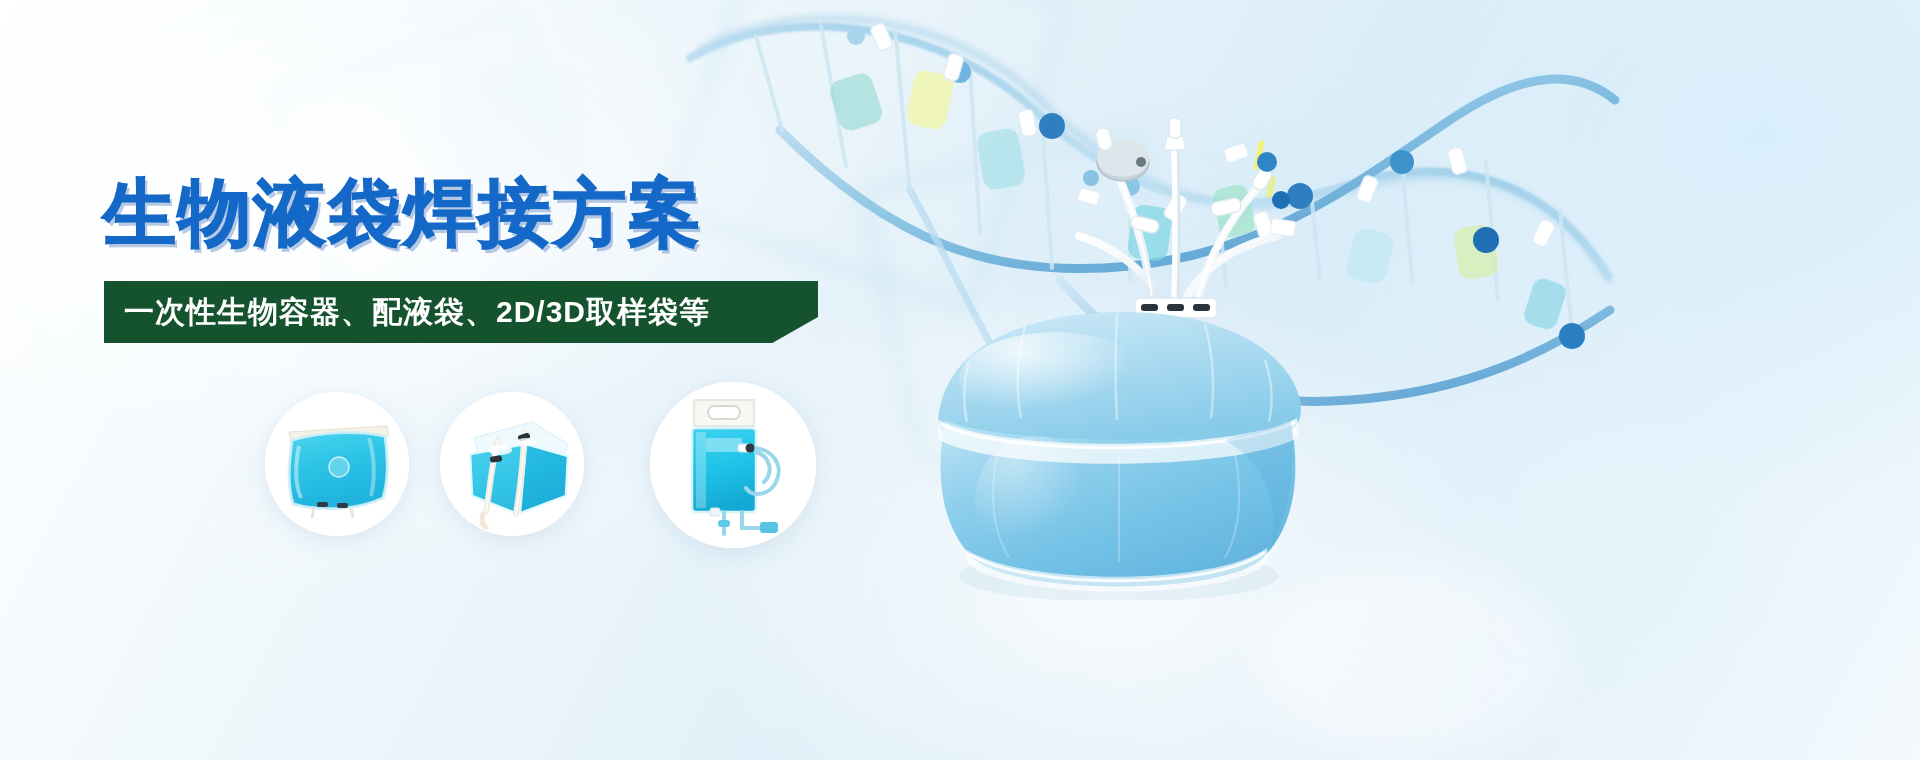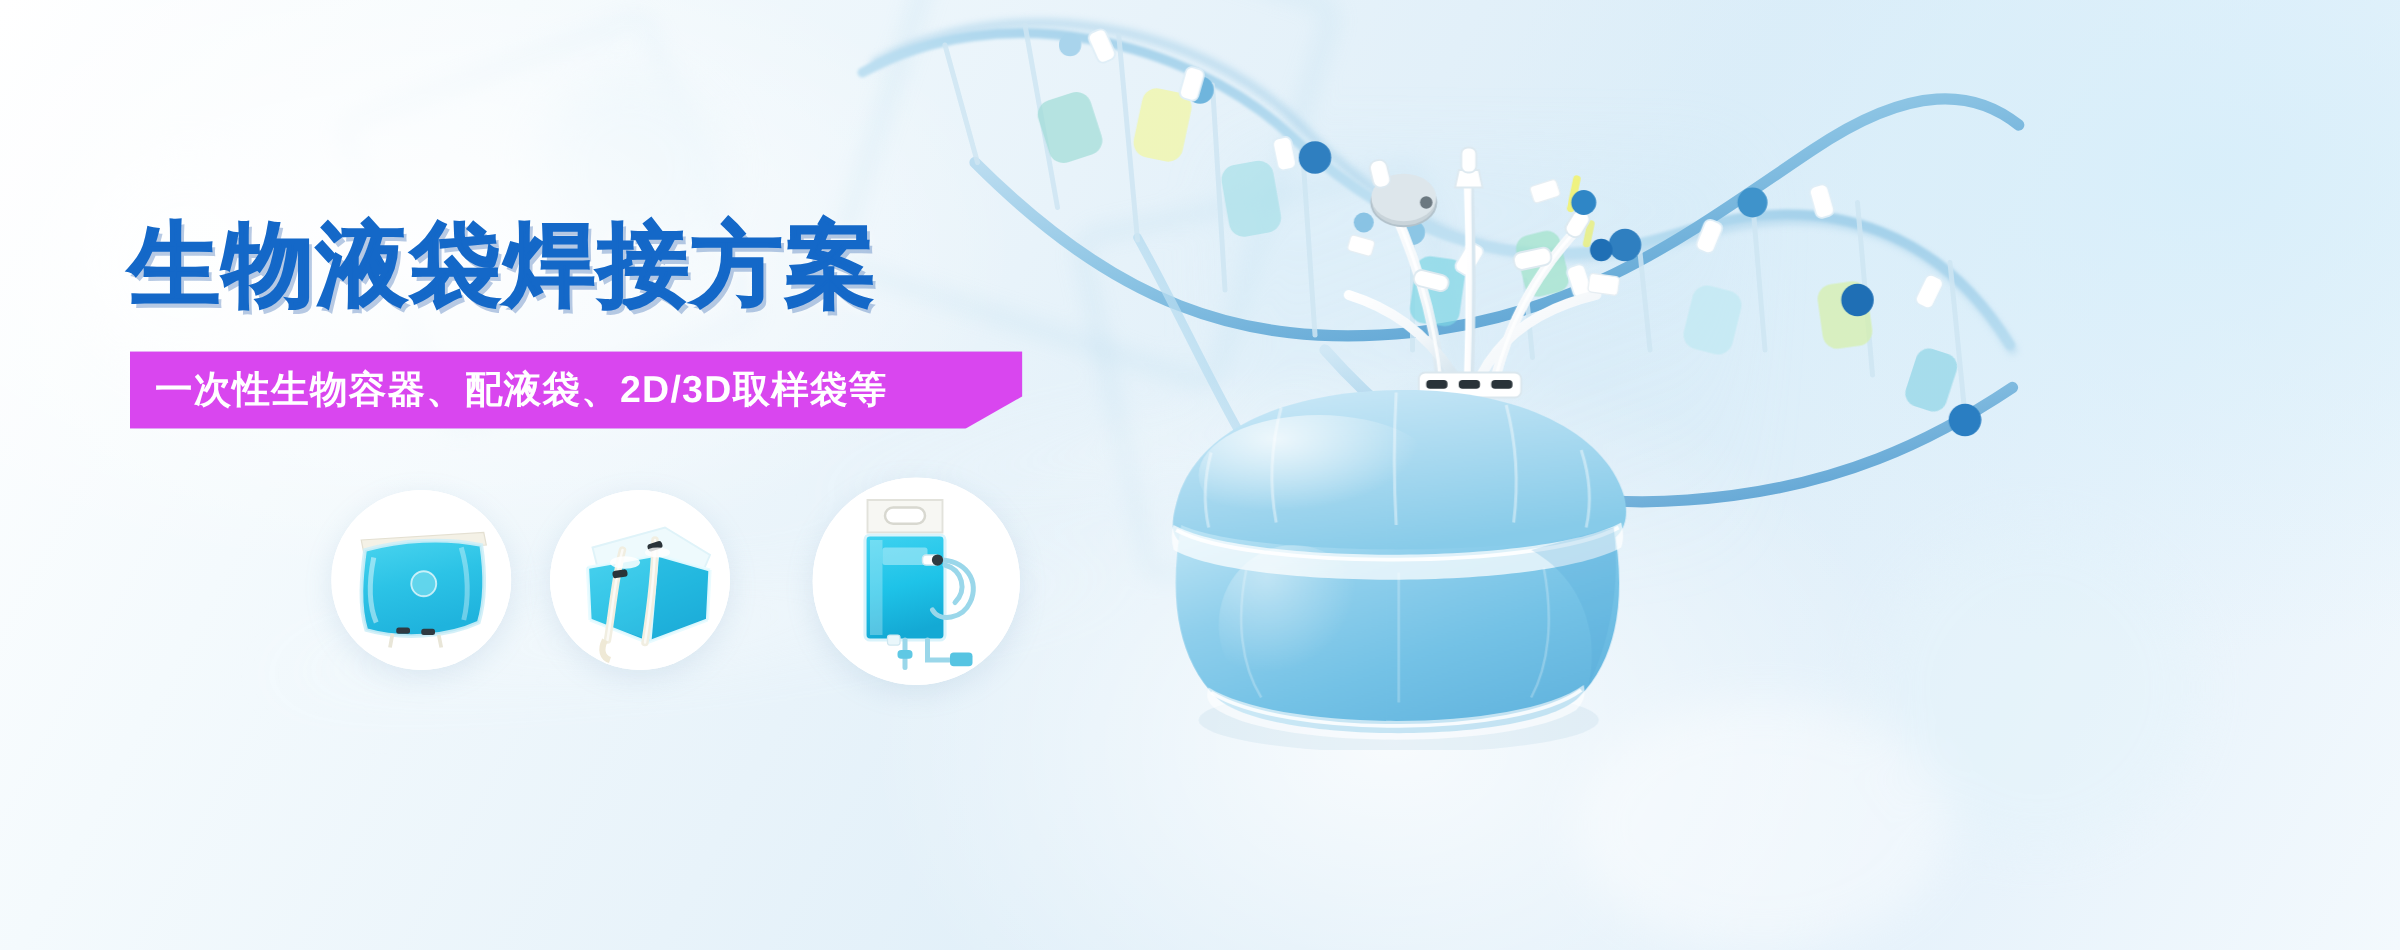--- a/index.html
+++ b/index.html
@@ -43,21 +43,21 @@
     color:#1468c8;
     text-shadow:3px 4px 0 rgba(20,80,165,.30), 0 2px 10px rgba(255,255,255,.7);
     white-space:nowrap;
     -webkit-text-stroke:1.5px #1468c8;
   }
 
   
   .ribbon{
     position:absolute;left:104px;top:281px;
     width:714px;height:62px;
-    background:#d946ef;
+    background:#14532d;
     clip-path:polygon(0 0, 100% 0, 100% 58%, 93.6% 100%, 0 100%);
     box-shadow:0 3px 12px rgba(40,110,220,.22);
   }
   .ribbon-text{
     position:absolute;left:20px;top:50%;transform:translateY(-50%);
     color:#ffffff;font-size:30px;font-weight:700;letter-spacing:1px;white-space:nowrap;
   }
 
   
   .pcircle{position:absolute;border-radius:50%;background:#ffffff;overflow:hidden;

